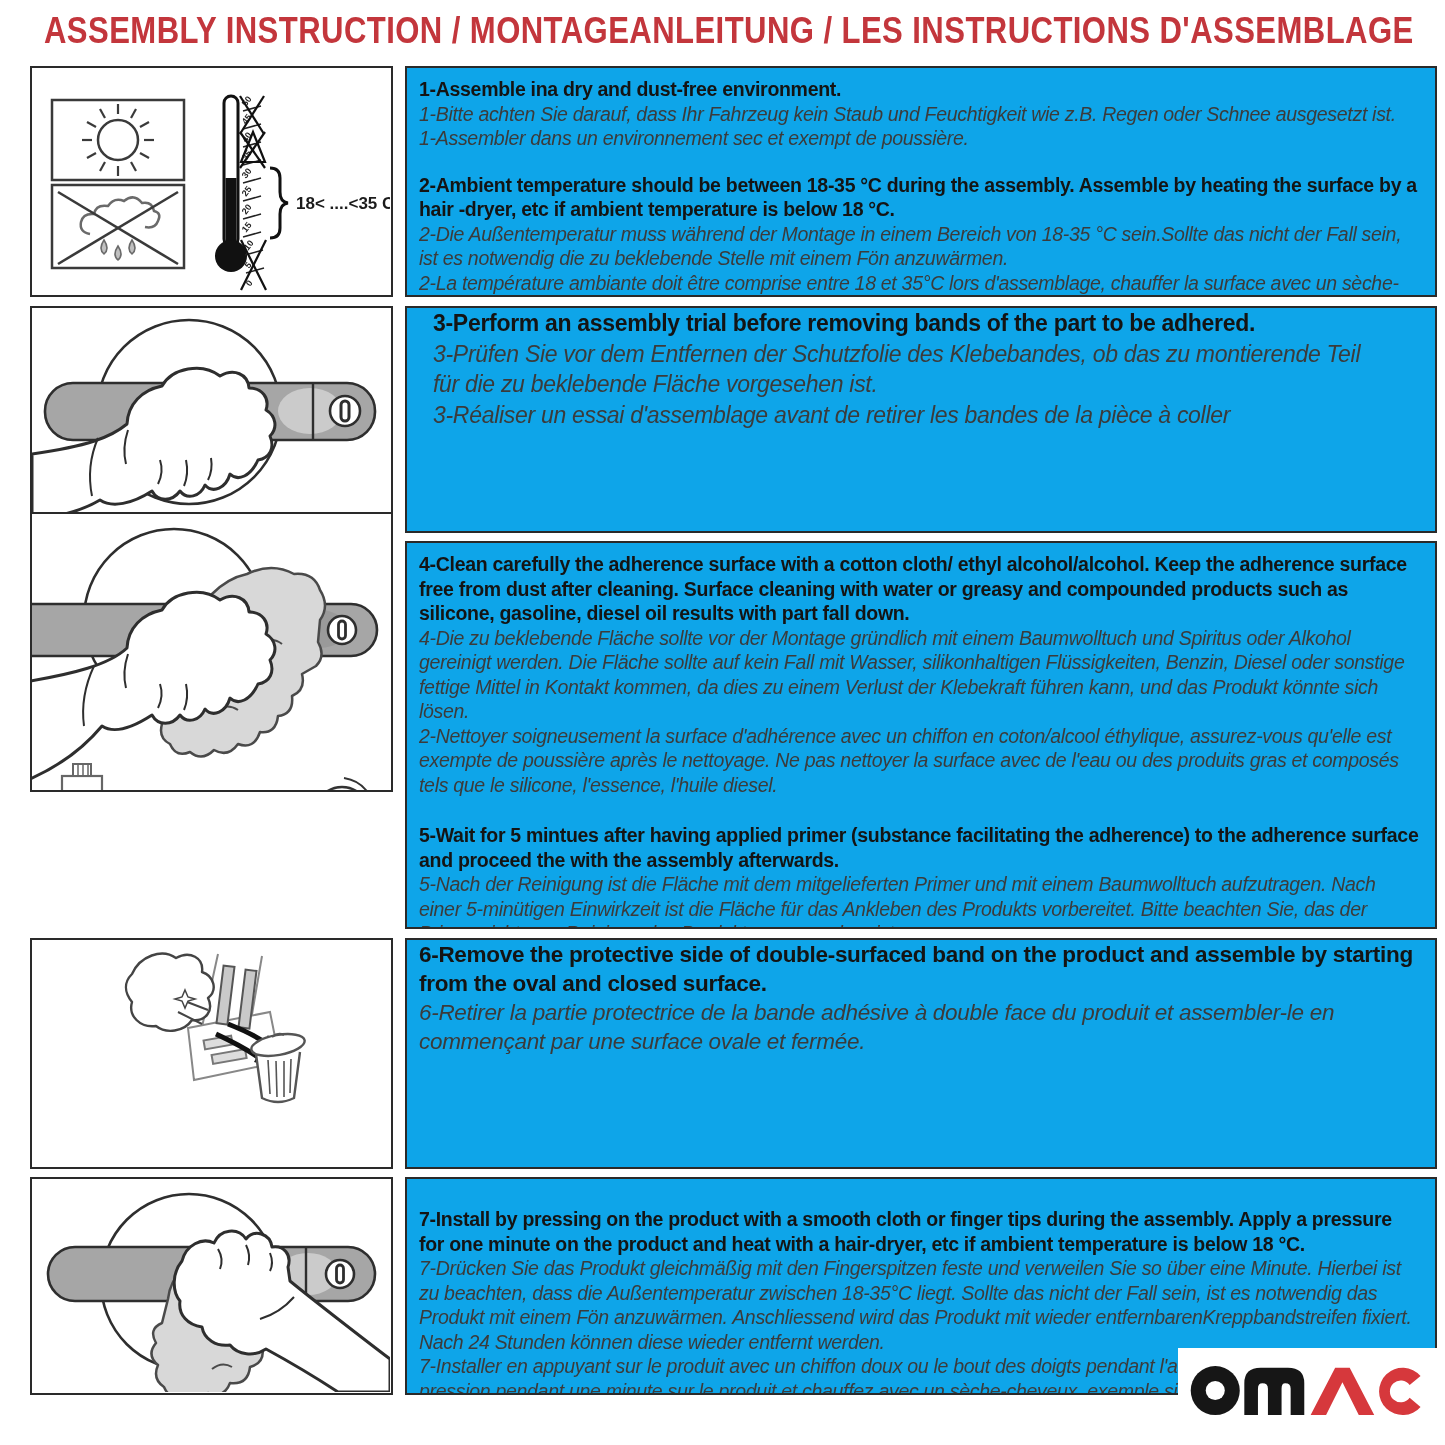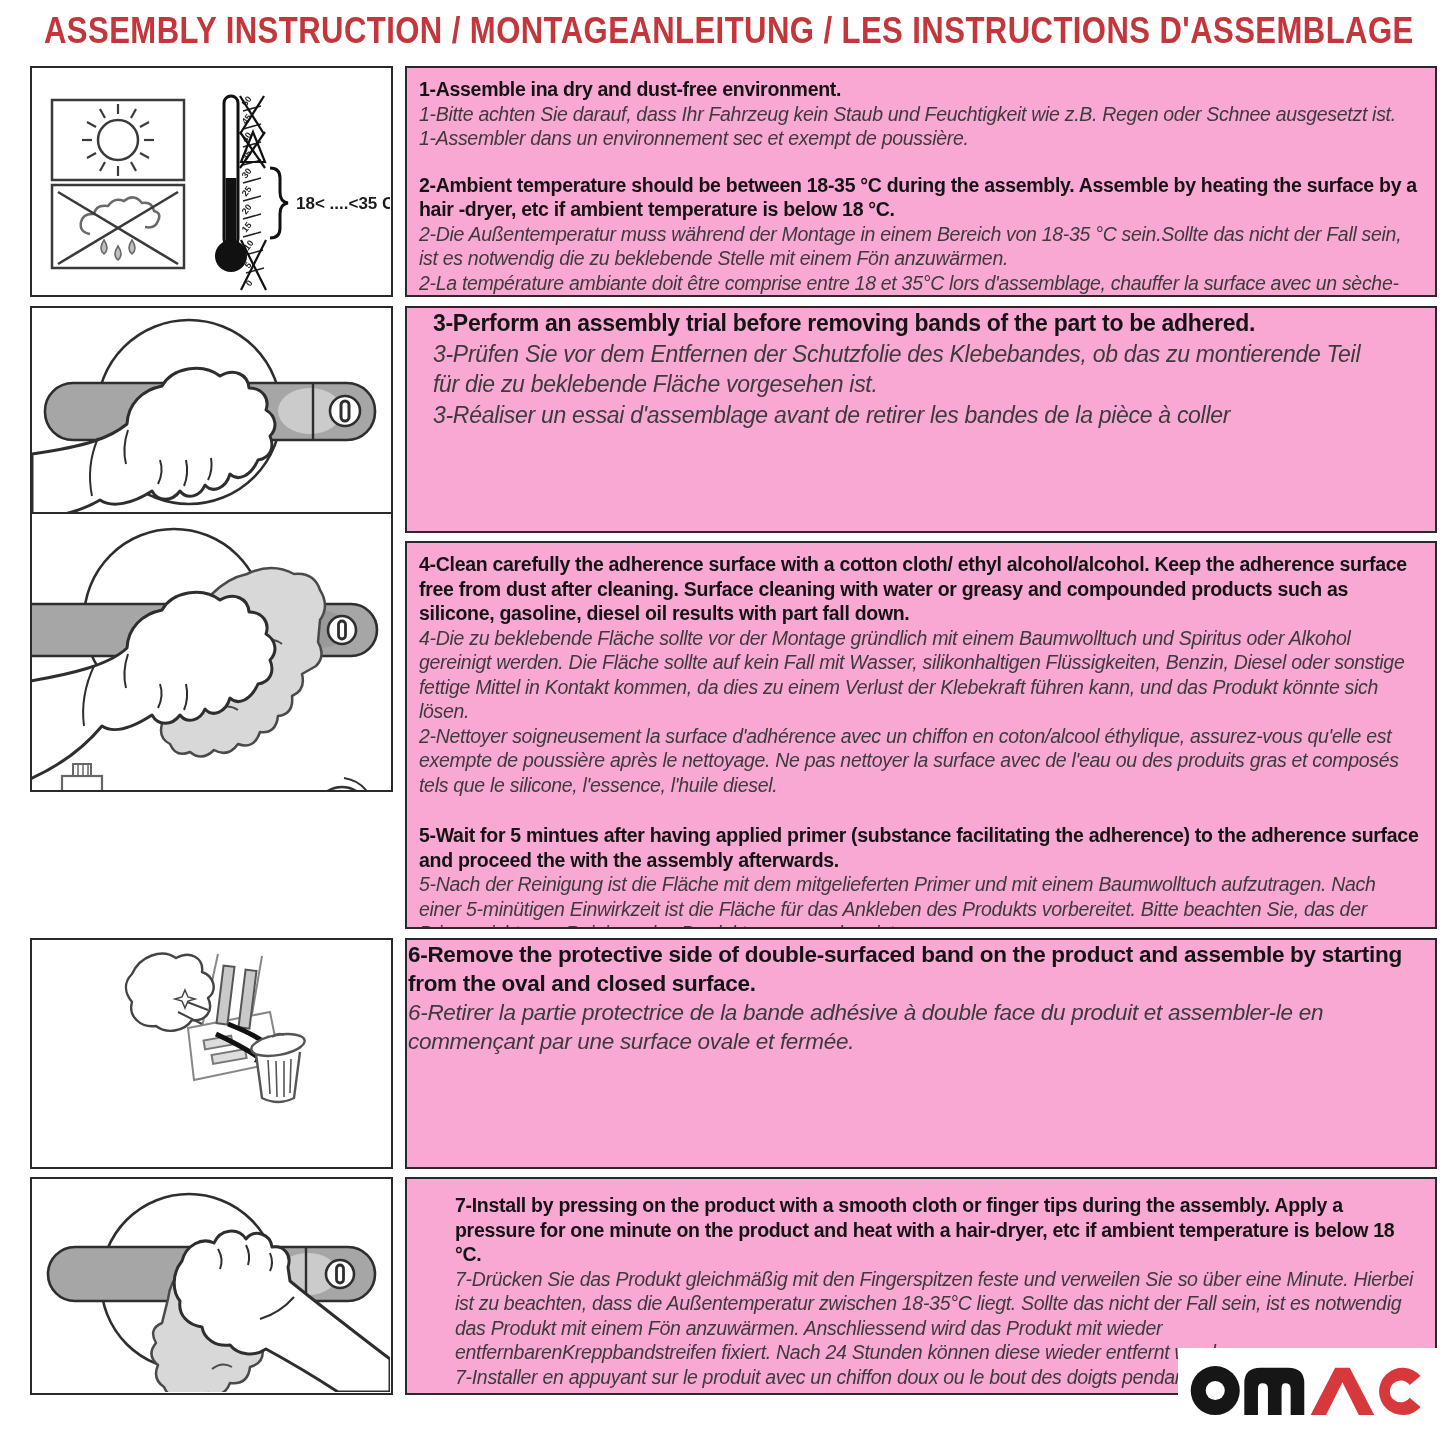--- a/index.html
+++ b/index.html
@@ -11,38 +11,38 @@
     position:absolute;left:44px;top:10px;
     font-size:37px;font-weight:700;color:#c3363c;white-space:nowrap;
     transform:scaleX(.84);transform-origin:0 50%;letter-spacing:.5px;
   }
   .illus{
     position:absolute;left:30px;width:363px;box-sizing:border-box;
     border:2.5px solid #2a2a2a;background:#fff;overflow:hidden;
   }
   .tbox{
     position:absolute;left:405px;width:1032px;box-sizing:border-box;
-    border:2.5px solid #2a2a2a;background:#f9a8d4;overflow:hidden;
+    border:2.5px solid #2a2a2a;background:#0ea5e9;overflow:hidden;
   }
   #r1i{top:66px;height:231px}   #r1t{top:66px;height:231px}
   #r2i{top:306px;height:227px}  #r2t{top:306px;height:227px}
   #r3i{top:512px;height:280px}  #r3t{top:541px;height:388px}
   #r4i{top:938px;height:231px}  #r4t{top:938px;height:231px}
   #r5i{top:1177px;height:218px} #r5t{top:1177px;height:218px}
   p{margin:0;letter-spacing:-0.3px;}
   .en{font-weight:700;color:#141414;}
   .de,.fr{color:#3b3b3b;font-weight:400;font-style:italic;}
   .fs19{font-size:19.5px;line-height:24.5px;}
   .fs23{font-size:23px;line-height:30.5px;}
   .fs22{font-size:22.5px;line-height:29px;}
   .pad{padding:9px 16px 0 12px;}
   .gap{height:22px;}
   .vcenter{display:flex;align-items:flex-start;}
   .tx2{padding-left:26px;max-width:945px;}
-  .tx4{padding-left:1px;max-width:1012px;}
+  .tx4{padding-left:12px;max-width:1012px;}
   svg{display:block;}
   .logo-wrap{
     position:absolute;left:1178px;top:1348px;width:267px;height:97px;background:#fff;
   }
   .logo-wrap svg{position:absolute;left:10px;top:8px;}
   .tscale{font-size:9px;fill:#222;font-weight:700;}
   .templabel{font-size:17px;font-weight:700;fill:#1c1c1c;}
   .minilabel{font-weight:700;fill:#2e2e2e;}
 </style>
 </head>
@@ -337,21 +337,21 @@
         <g fill="none" stroke="#2e2e2e" stroke-width="2">
           <path d="M186,70 q6,10 2,20"></path>
             <path d="M214,66 q5,10 2,20"></path>
             <path d="M238,74 q4,10 0,18"></path>
           <path d="M262,118 q-14,16 -34,22"></path>
         </g>
       </g>
     </svg>
   </div>
   <div class="tbox" id="r5t">
-    <div class="pad fs19" style="padding-top:14px;margin-left:36px;">
+    <div class="pad fs19" style="padding-top:28px;">
       <div class="block">
         <p class="en">7-Install by pressing on the product with a smooth cloth or finger tips during the assembly. Apply a pressure for one minute on the product and heat with a hair-dryer, etc if ambient temperature is below 18 °C.</p>
         <p class="de">7-Drücken Sie das Produkt gleichmäßig mit den Fingerspitzen feste und verweilen Sie so über eine Minute. Hierbei ist zu beachten, dass die Außentemperatur zwischen 18-35°C liegt. Sollte das nicht der Fall sein, ist es notwendig das Produkt mit einem Fön anzuwärmen. Anschliessend wird das Produkt mit wieder entfernbarenKreppbandstreifen fixiert. Nach 24 Stunden können diese wieder entfernt werden.</p>
         <p class="fr">7-Installer en appuyant sur le produit avec un chiffon doux ou le bout des doigts pendant l'assemblage. Appliquez une pression pendant une minute sur le produit et chauffez avec un sèche-cheveux, exemple si la température ambiante est inférieure à 18°C</p>
       </div>
     </div>
   </div>
 
   <div class="logo-wrap">
     <svg width="238" height="60" viewBox="0 0 262 66" role="img" aria-label="OMAC">

